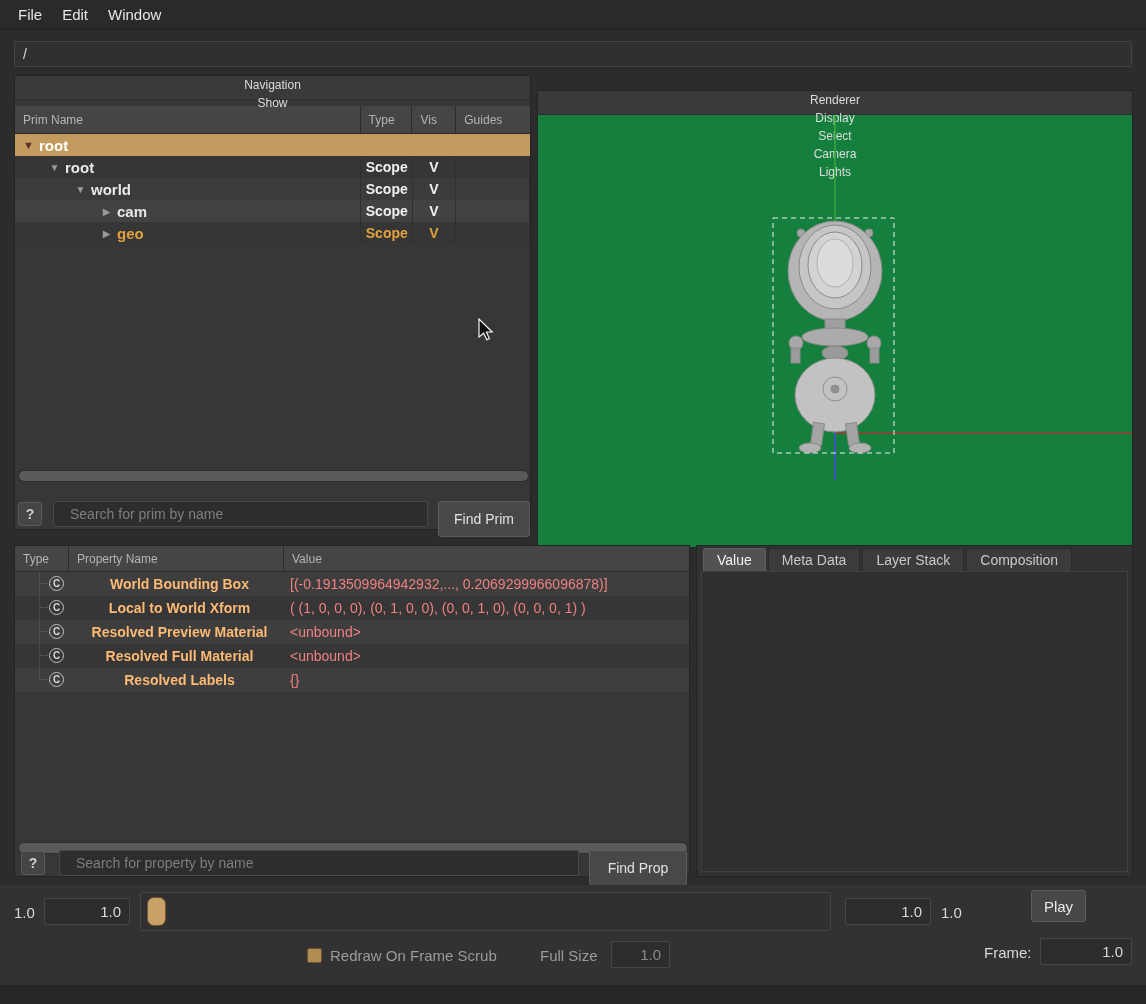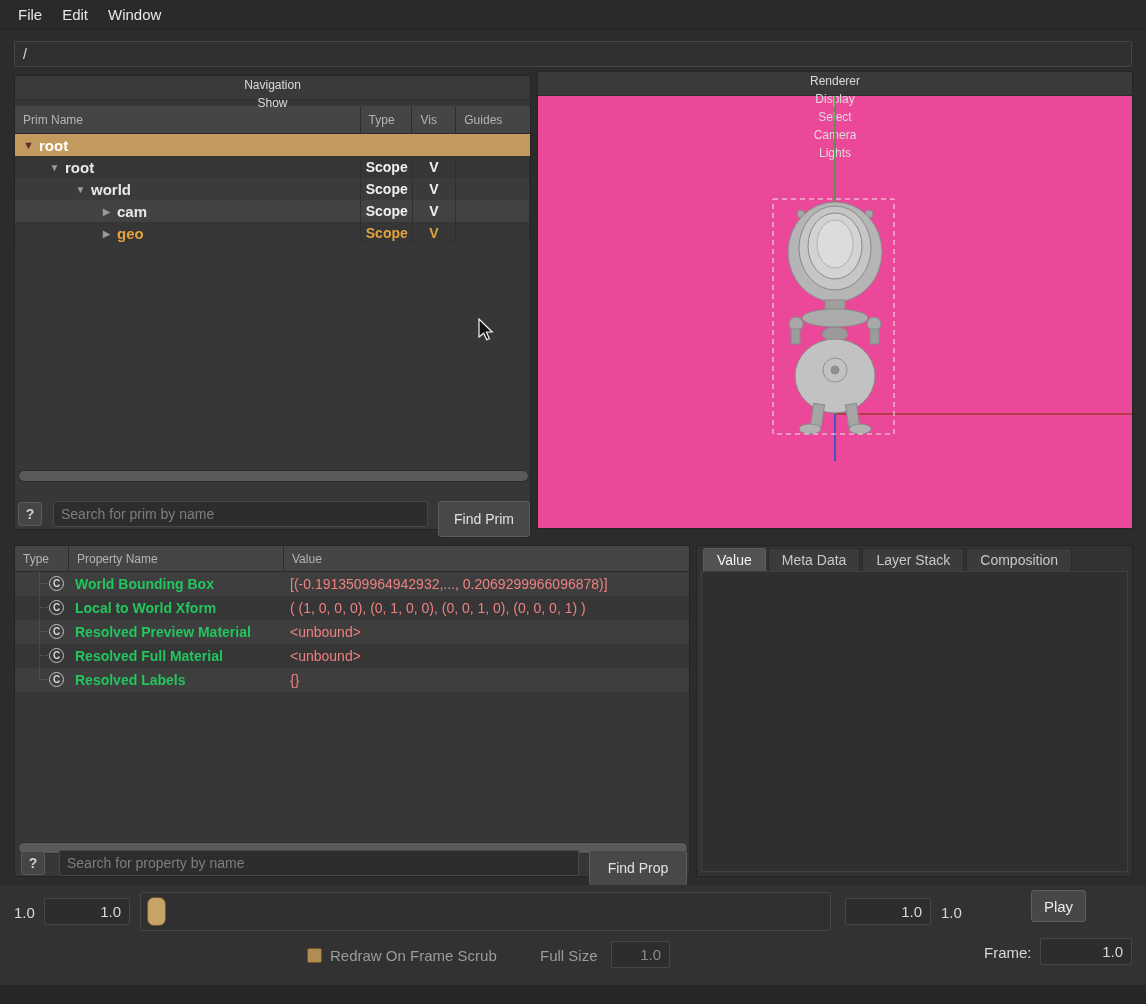--- a/index.html
+++ b/index.html
@@ -12,21 +12,21 @@
   .menubar-item { color:#e6e6e6; font-size:15px; padding:4px 10px; cursor:default; }
 
   
   .path-input { position:absolute; left:14px; top:41px; width:1118px; height:26px;
                 background:#303030; border:1px solid #454545; border-radius:2px;
                 color:#dcdcdc; font-size:14px; padding:0 8px; font-family:"Liberation Sans",sans-serif; }
 
   
   .panel { position:absolute; background:#373737; border:1px solid #242424; }
   .prim-panel { left:14px; top:75px; width:517px; height:455px; }
-  .viewport-panel { left:537px; top:71px; width:596px; height:458px; background:#ec4899; }
+  .viewport-panel { left:537px; top:90px; width:596px; height:458px; background:#15803d; }
   .prop-panel { left:14px; top:545px; width:676px; height:332px; }
   .inspector-panel { left:696px; top:545px; width:437px; height:332px; background:#323232; }
 
   .panel-menubar { height:24px; background:#3a3a3a; display:flex; align-items:center;
                    padding:0 4px; border-bottom:1px solid #2e2e2e;flex-direction:column; }
   .panel-menu-item { font-size:12px; color:#dcdcdc; padding:2px 8px; cursor:default; }
 
   
   .tree-header { display:flex; height:28px; background:#454545; border-bottom:1px solid #2a2a2a;
                  align-items:stretch; margin-top:6px; }
@@ -55,40 +55,40 @@
   
   .hscroll { position:absolute; height:12px; background:#2d2d2d; border-radius:6px; }
   .hscroll .thumb { position:absolute; left:1px; top:1px; bottom:1px; right:1px;
                     background:#5a5a5a; border-radius:5px; }
 
   
   .help-btn { position:absolute; width:24px; height:24px; background:#454545; border:1px solid #5a5a5a;
               border-radius:3px; color:#cfcfcf; font-size:14px; font-weight:bold;
               display:flex; align-items:center; justify-content:center; cursor:default; }
   .search-input { position:absolute; background:#2d2d2d; border:1px solid #474747; border-radius:2px;
-                  color:#d8d8d8; font-size:14px; padding:0 7px; height:26px; font-family:"Liberation Sans",sans-serif; }
+                  color:#d8d8d8; font-size:14px; padding:0 16px; height:26px; font-family:"Liberation Sans",sans-serif; }
   .search-input::placeholder { color:#7e7e7e; }
   .find-btn { position:absolute; height:36px; background:#484848; border:1px solid #5c5c5c;
               border-radius:3px; color:#e2e2e2; font-size:14px; cursor:default; font-family:"Liberation Sans",sans-serif; }
 
   
   .prop-header { display:flex; height:26px; background:#454545; border-bottom:1px solid #2a2a2a; align-items:stretch; }
   .ph { font-size:12px; color:#b4b4b4; padding-left:8px; border-right:1px solid #2c2c2c;
         display:flex; align-items:center; }
   .ph-type { width:54px; } .ph-name { width:215px; } .ph-value { flex:1; border-right:none; }
 
   .prop-rows { position:relative; }
   .prop-row { display:flex; height:24px; align-items:center; }
   .pr-a { background:#3e3e3e; } .pr-b { background:#363636; }
   .pcell-type { width:54px; position:relative; height:100%; flex:none; }
   .computed-icon { position:absolute; left:34px; top:4px; width:15px; height:15px;
                    border:1px solid #c0c0c0; border-radius:50%; color:#d8d8d8; font-size:10px;
                    font-weight:bold; display:flex; align-items:center; justify-content:center; }
-  .pcell-name { width:215px; flex:none; font-size:14px; font-weight:bold; color:#22c55e;
-                padding-left:6px; white-space:nowrap; overflow:hidden; }
+  .pcell-name { width:215px; flex:none; font-size:14px; font-weight:bold; color:#fdba74;
+                padding-left:6px; white-space:nowrap; overflow:hidden;text-align:center; }
   .pcell-value { flex:1; font-size:14px; color:#ef8080; padding-left:6px; white-space:nowrap; overflow:hidden; }
   .prop-tree-vline { position:absolute; left:24px; top:0; height:108px; border-left:1px dotted #5c5c5c; }
   .prop-tree-stub { position:absolute; left:25px; width:8px; border-top:1px dotted #5c5c5c; }
 
   
   .tab-bar { display:flex; padding-left:6px; gap:2px; height:25px; align-items:flex-end; }
   .tab { font-size:14px; color:#c8c8c8; background:#3b3b3b; border:1px solid #2b2b2b; border-bottom:none;
          border-radius:3px 3px 0 0; padding:3px 13px; cursor:default; white-space:nowrap; }
   .tab-active { background:#525252; color:#f2f2f2; border-color:#5e5e5e; }
   .inspector-content { position:absolute; left:4px; right:4px; top:25px; bottom:4px;

